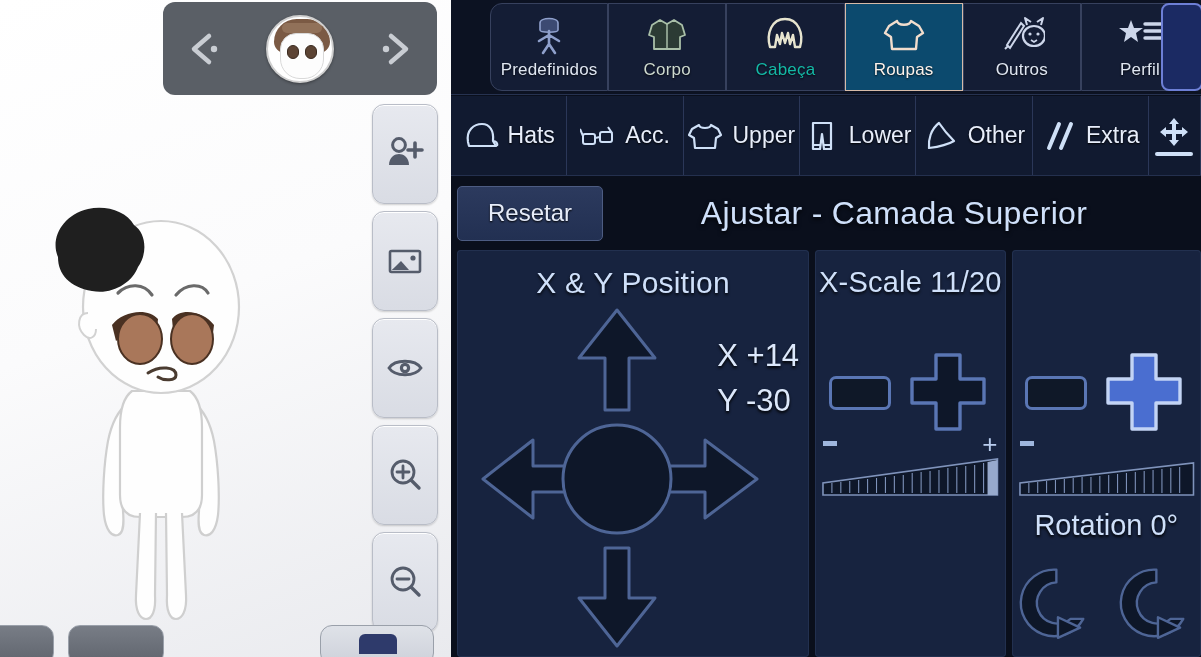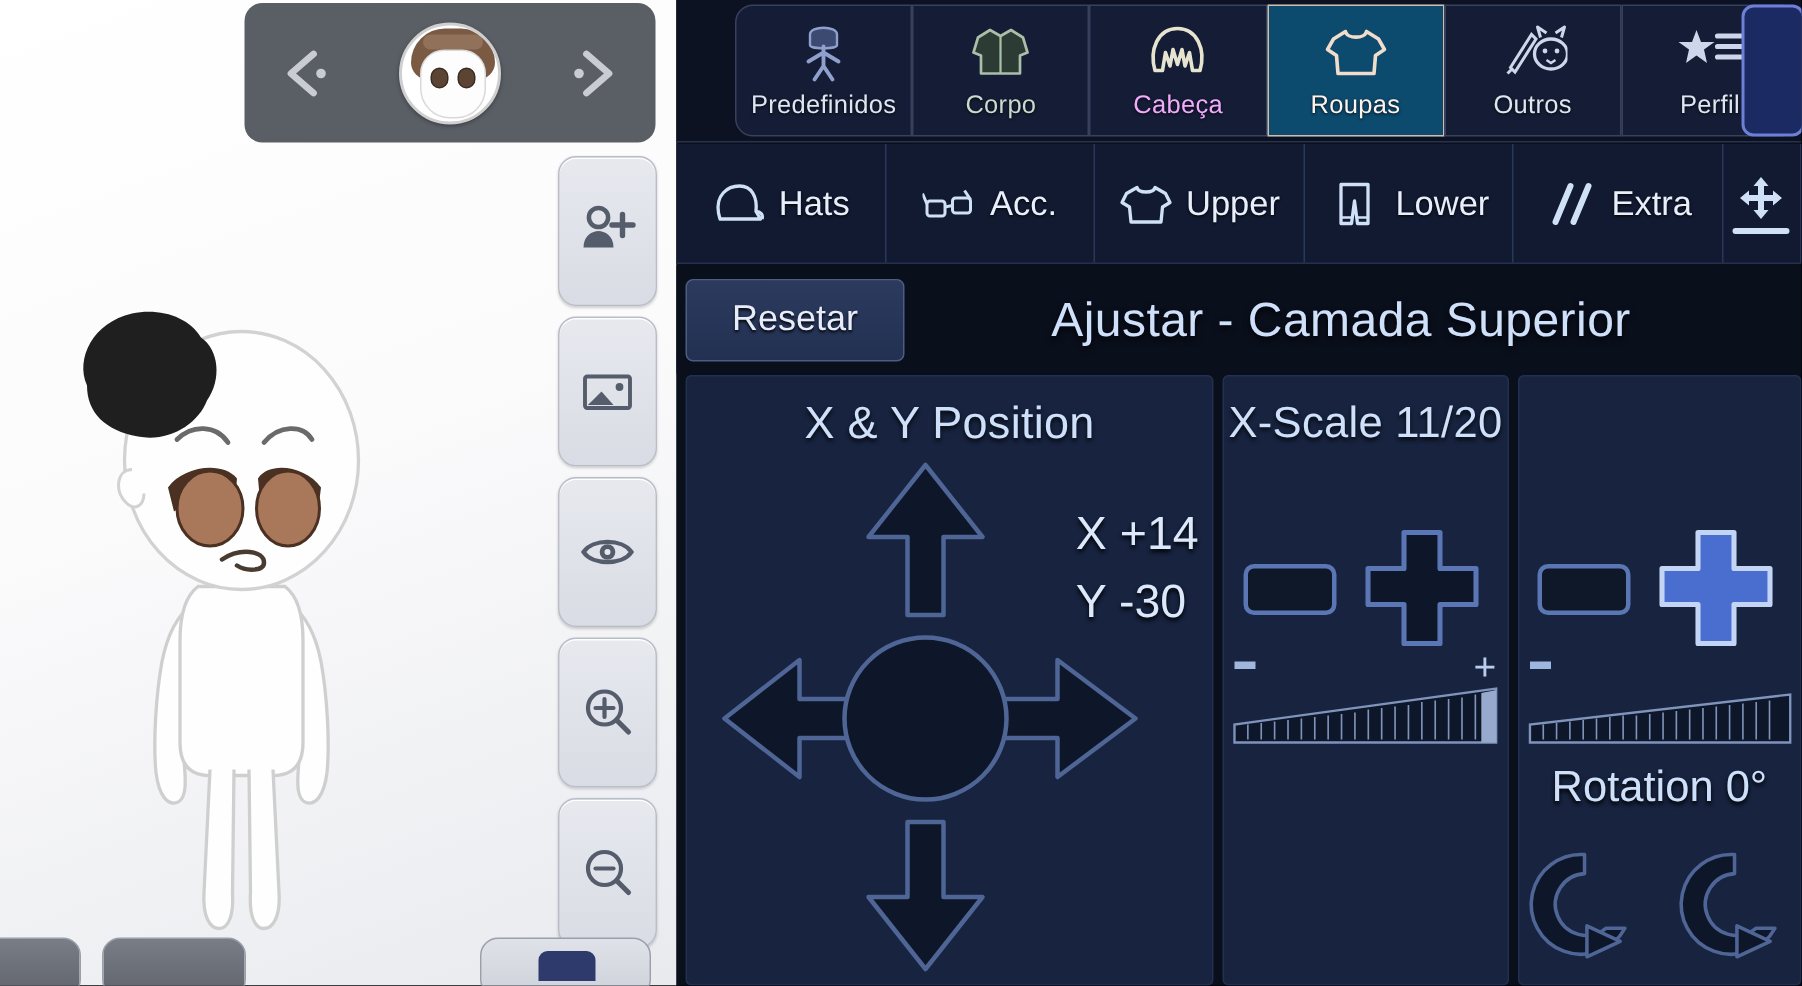--- a/index.html
+++ b/index.html
@@ -91,21 +91,21 @@
   .mtab.last-rounded { border-top-right-radius: 12px; border-bottom-right-radius: 12px; }
   .mtab.active { background: #0c4a6e; border-color: #d6bba8; }
   .mtab .ticon { height: 50px; display:flex; align-items:center; justify-content:center; }
   .mtab .ticon svg { height: 46px; width: 46px; }
   .mtab .tlabel {
     font-size: 17px; color: #dfe6f2; letter-spacing: .2px; line-height: 1;
     margin-top: 2px; text-shadow: 0 1px 2px rgba(0,0,0,.8);
   }
   .mtab.active .tlabel { color: #fdf3ec; }
   .mtab.tinted-corpo .tlabel { color: #cdd9cf; }
-  .mtab.tinted-cabeca .tlabel { color: #f0abfc; }
+  .mtab.tinted-cabeca .tlabel { color: #14b8a6; }
   
   #blue-edge-tab {
     position:absolute; right: -2px; top: 3px; width: 42px; height: 88px;
     background:#1b2a63; border:2px solid #6d7fd6; border-radius:8px;
   }
 
   
   #sub-tabs {
     position: absolute; left: 0; top: 96px; width: 750px; height: 80px;
     display: flex; background:#111a30;
@@ -396,20 +396,26 @@
                    C23 9 13 9 12 5 Z" fill="none" stroke="#cfe0f7" stroke-width="2.2" stroke-linejoin="round"></path>
         </svg>
         <span class="slabel">Upper</span>
       </div>
       <div class="stab">
         <svg viewBox="0 0 36 32">
           <path d="M9 3 L27 3 L27 29 L20 29 L18 14 L16 29 L9 29 Z" fill="none" stroke="#cfe0f7" stroke-width="2.2" stroke-linejoin="round"></path>
           <path d="M9 25 L16 25 M20 25 L27 25" stroke="#cfe0f7" stroke-width="1.8"></path>
         </svg>
         <span class="slabel">Lower</span>
+      </div>
+      <div class="stab">
+        <svg viewBox="0 0 36 32">
+          <path d="M16 3 C8 9 5 20 6 28 C14 27 26 24 31 21 C26 16 20 9 16 3 Z" fill="none" stroke="#cfe0f7" stroke-width="2.2" stroke-linejoin="round"></path>
+        </svg>
+        <span class="slabel">Other</span>
       </div>
       <div class="stab">
         <svg viewBox="0 0 36 32">
           <path d="M8 28 L18 4 M20 28 L30 4" stroke="#cfe0f7" stroke-width="4" stroke-linecap="round"></path>
         </svg>
         <span class="slabel">Extra</span>
       </div>
       <div class="stab move-tab">
         <svg viewBox="0 0 36 32">
           <path d="M18 2 L23 8 L20 8 L20 14 L26 14 L26 11 L32 16 L26 21 L26 18 L20 18

